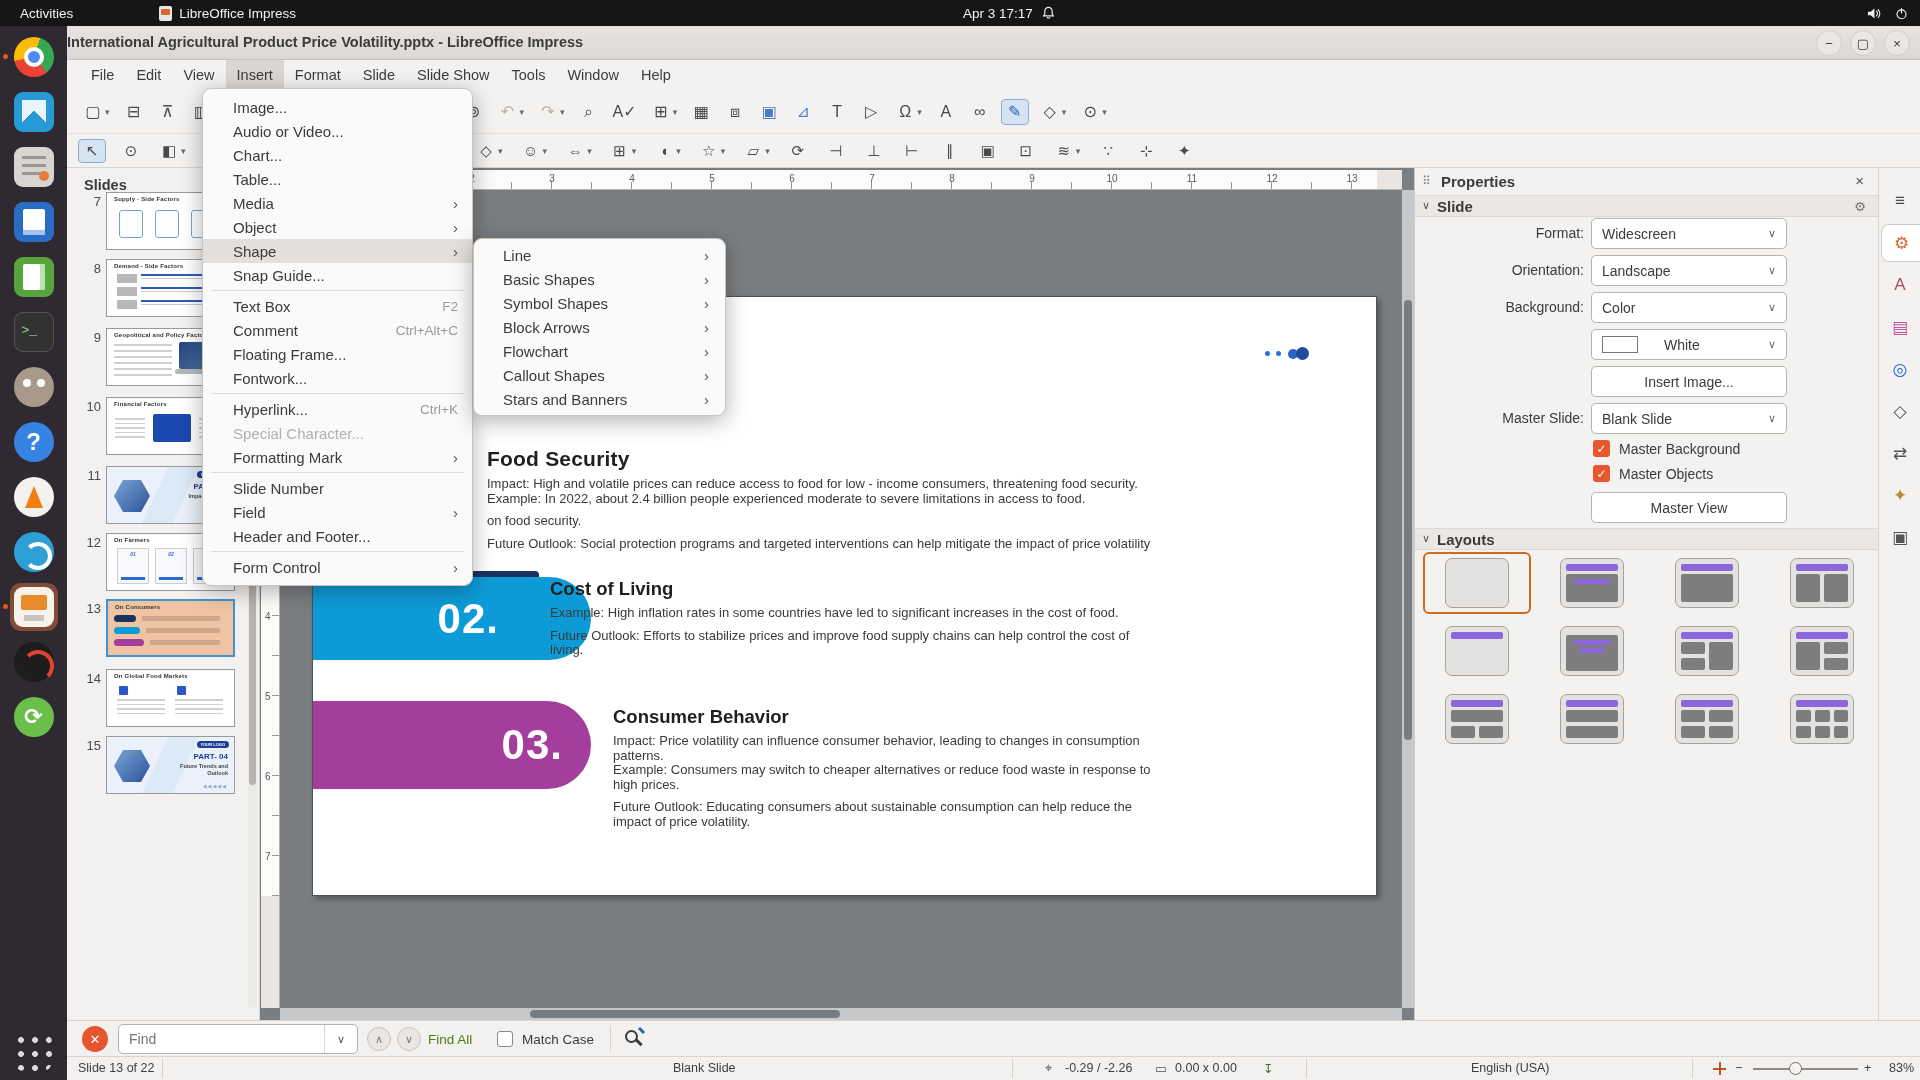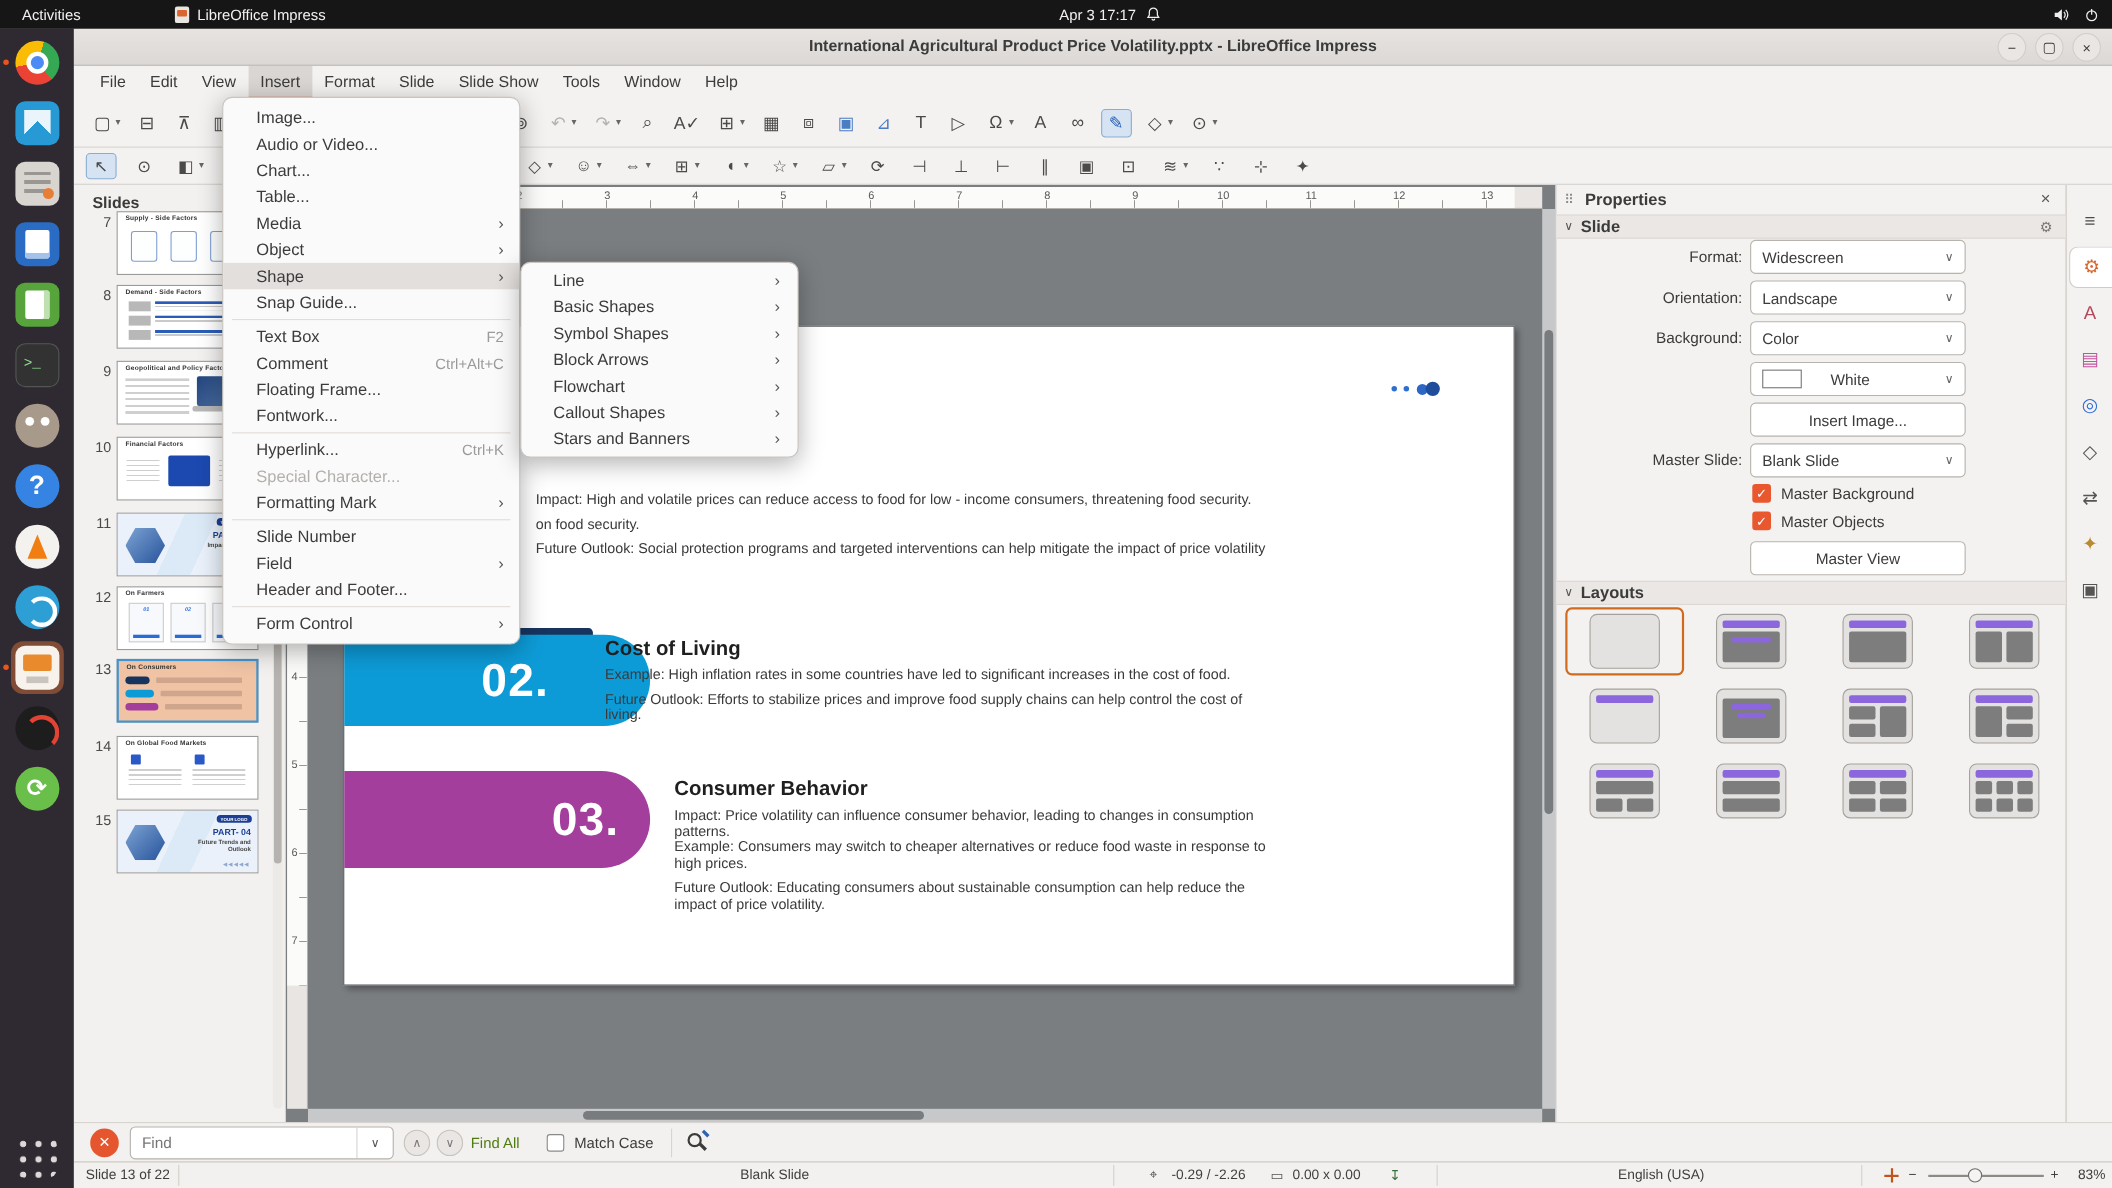--- a/index.html
+++ b/index.html
@@ -43,21 +43,21 @@
   .ic-impress::after{content:"";position:absolute;left:7px;top:8px;width:26px;height:15px;background:#e98b2d;border-radius:2px}
   .ic-impress::before{content:"";position:absolute;left:10px;bottom:6px;width:20px;height:6px;background:#c9c4bd}
   .ic-browser-dark{background:#1d1d1d;border-radius:50%}
   .ic-browser-dark::after{content:"";position:absolute;left:8px;top:8px;width:24px;height:24px;border-radius:50%;border:4px solid #e34335;border-bottom-color:transparent;border-left-color:transparent}
   .ic-software-updater{background:#6abf4b;border-radius:50%}
   .ic-software-updater::after{content:"⟳";position:absolute;inset:0;display:flex;align-items:center;justify-content:center;color:#fff;font-size:22px;font-weight:bold}
   .dk-grid{position:absolute !important;bottom:4px;left:9px;margin:0}
   .ic-app-grid{background:radial-gradient(circle,#dcdad8 2.6px,transparent 3.2px) 0 0/14px 14px;width:38px;height:38px;margin:3px}
   
   #titlebar{position:absolute;left:67px;top:26px;width:1853px;height:34px;background:linear-gradient(#e6e3e0,#dcd8d5);border-bottom:1px solid #c4c0bc;z-index:40}
-  #titlebar .wt{position:absolute;left:0;right:0;top:8px;text-align:center;font-size:14.5px;font-weight:bold;color:#3b3b3b}
+  #titlebar .wt{position:absolute;left:0;right:0;top:8px;font-size:14.5px;font-weight:bold;color:#3b3b3b}
   .winbtn{position:absolute;top:4px;width:26px;height:26px;border-radius:50%;background:#e9e6e3;border:1px solid #d2cec9;display:flex;align-items:center;justify-content:center;font-size:13px;color:#3b3b3b}
   
   #menubar{position:absolute;left:67px;top:60px;width:1853px;height:30px;background:#f4f2f0;display:flex;align-items:stretch;padding-left:13px;z-index:40}
   .mb-item{padding:0 11px;display:flex;align-items:center;font-size:14.5px;color:#3c3c3c;position:relative}
   .mb-item.active{background:#dad6d3}
   .mb-item.active::after{content:"";position:absolute;left:0;right:0;bottom:0;height:2px;background:#c8451f}
   
   #toolbar1{position:absolute;left:67px;top:90px;width:1853px;height:44px;background:#f4f2f0;border-bottom:1px solid #e2dfdb;display:flex;align-items:center;padding-left:13px;gap:8px;z-index:30}
   #toolbar2{position:absolute;left:67px;top:134px;width:1853px;height:34px;background:#f4f2f0;border-bottom:1px solid #d8d4d0;display:flex;align-items:center;padding-left:11px;gap:12px;z-index:30}
   .ti{display:flex;align-items:center;height:26px;padding:0 3px;border-radius:4px;color:#4a4a4a;font-size:16px}
@@ -644,21 +644,23 @@
     <span class="rnv" style="top: 346px;">3</span>
     <span class="rnv" style="top: 426px;">4</span>
     <span class="rnv" style="top: 506px;">5</span>
     <span class="rnv" style="top: 586px;">6</span>
     <span class="rnv" style="top: 666px;">7</span>
   </div>
 
 <div id="canvas">
   <div id="page">
     <div id="sec1" class="sec-text">
+      <div class="st">Food Security</div>
       <p>Impact: High and volatile prices can reduce access to food for low - income consumers, threatening food security.</p>
+      <p>Example: In 2022, about 2.4 billion people experienced moderate to severe limitations in access to food.</p>
       <p class="mt">on food security.</p>
       <p class="mt">Future Outlook: Social protection programs and targeted interventions can help mitigate the impact of price volatility</p>
     </div>
     <div id="navybar"></div>
     <div id="pill2" class="pill">
       <span class="pnum">02.</span>
     </div>
     <div id="sec2" class="sec-text">
       <div class="st">Cost of Living</div>
       <p>Example: High inflation rates in some countries have led to significant increases in the cost of food.</p>

